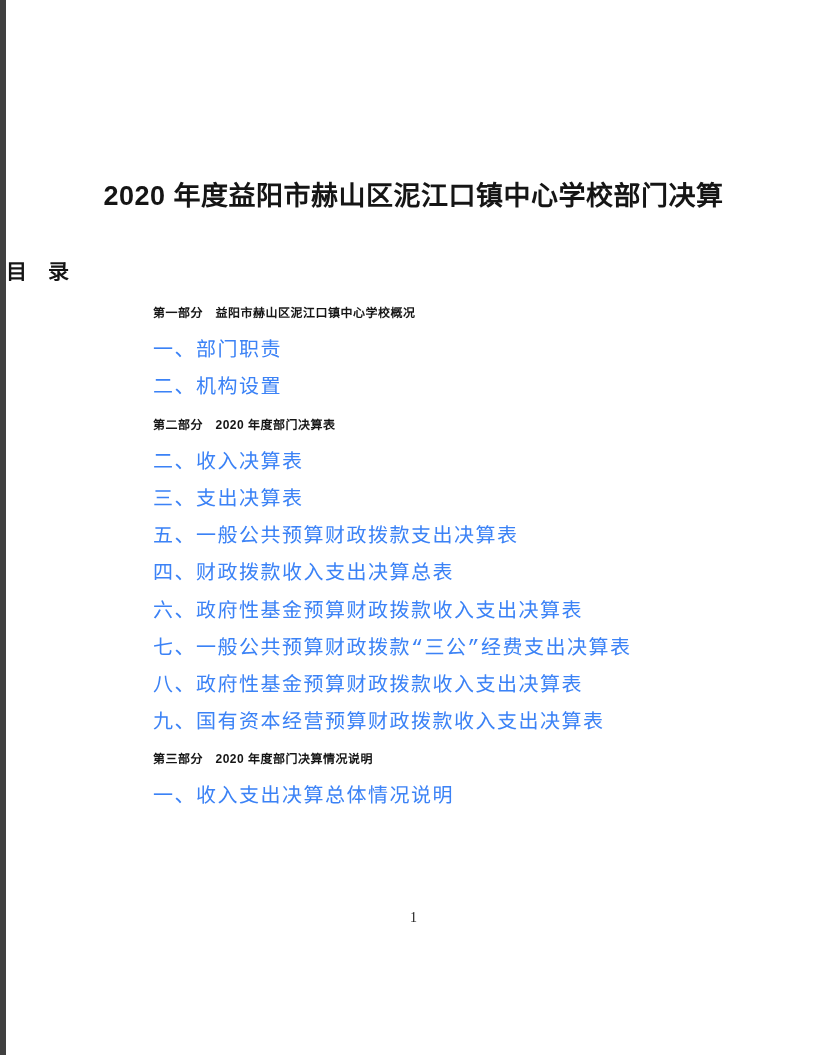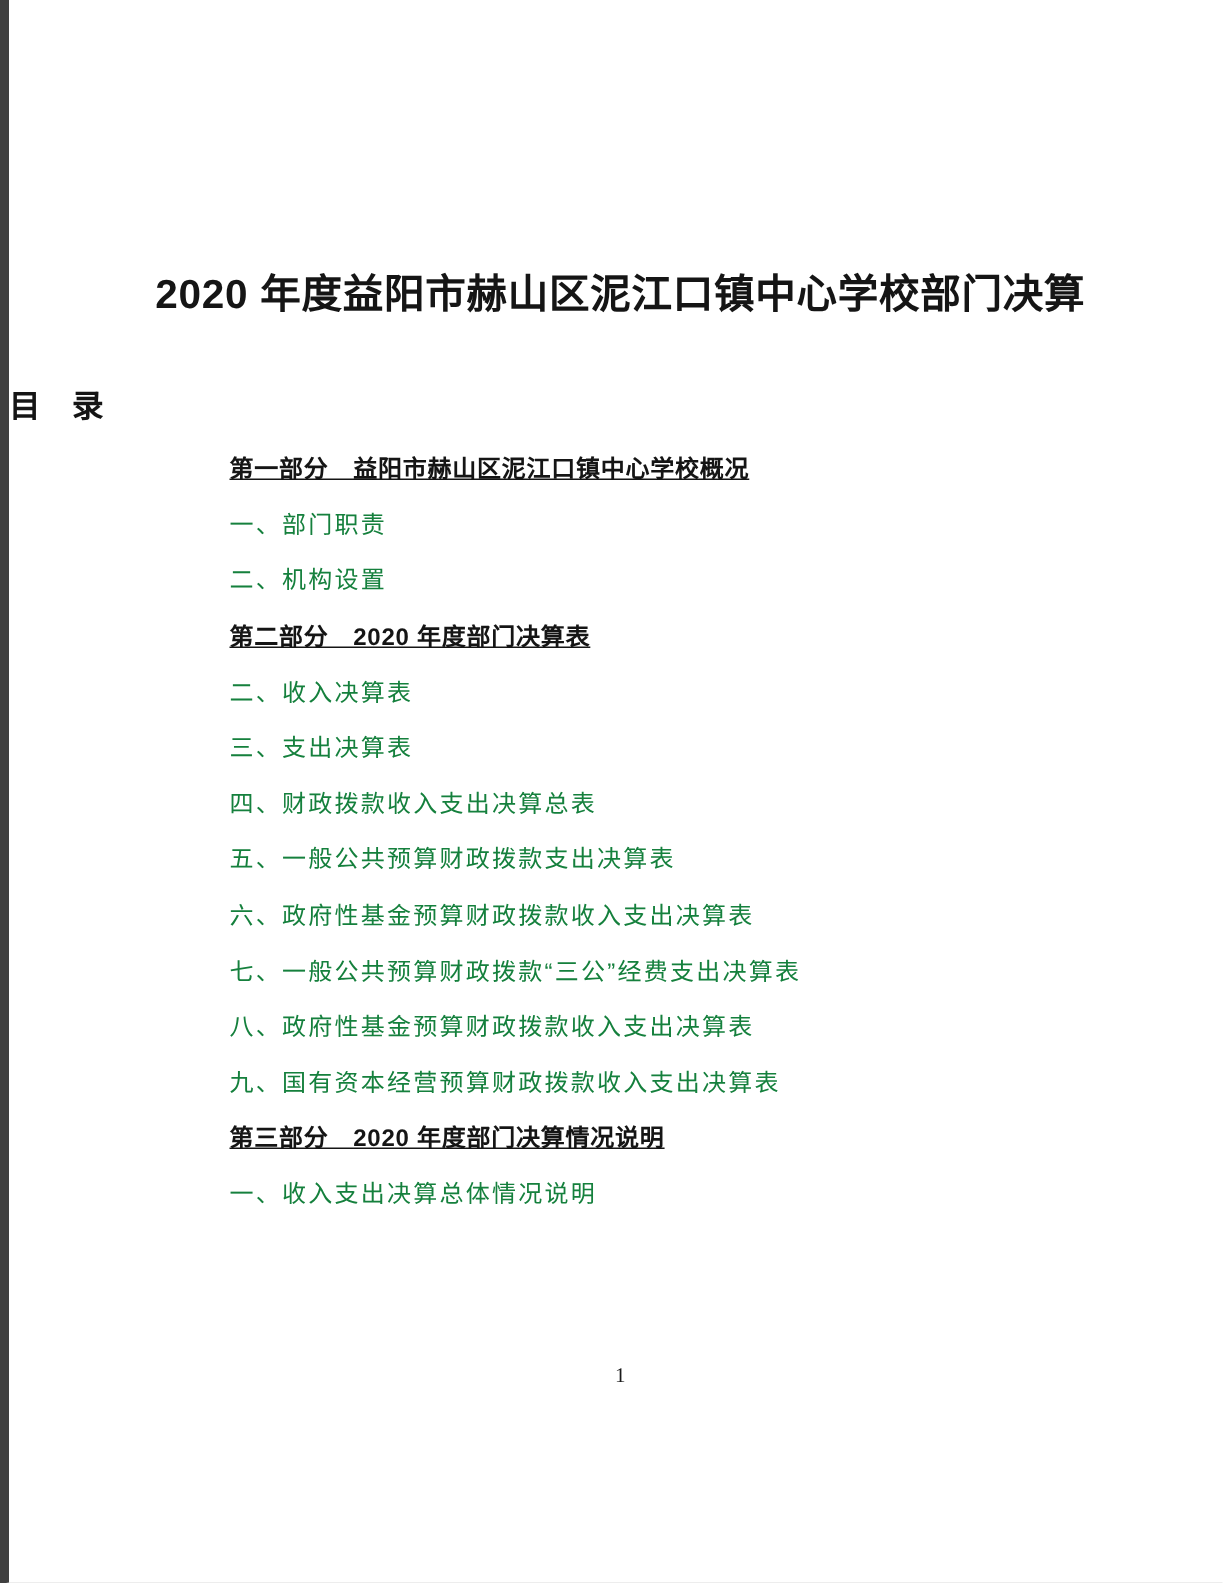--- a/index.html
+++ b/index.html
@@ -47,32 +47,31 @@
     left: 147px;
     right: 30px;
   }
   .toc-row {
     height: 37.2px;
     line-height: 37.2px;
     white-space: nowrap;
     overflow: visible;
   }
   .toc-row.section {
-    font-size: 16px;
+    font-size: 12px;
     font-weight: 700;
     letter-spacing: 0.5px;
     font-family: "Liberation Sans", "DejaVu Sans", sans-serif;
-    text-decoration: underline;
   }
   .toc-row.item {
-    font-size: 16px;
+    font-size: 20px;
     font-weight: 400;
     letter-spacing: 1.5px;
-    color: #15803d;
-    font-family: Liberation Sans, sans-serif;
+    color: #3b82f6;
+    font-family: Liberation Mono, monospace;
   }
   .page-number {
     position: absolute;
     top: 910px;
     left: 0;
     width: 100%;
     text-align: center;
     font-size: 14px;
     font-family: "Liberation Serif", "DejaVu Serif", serif;
     color: #1a1a1a;
@@ -87,22 +86,22 @@
 
   <div class="toc-heading">目　录</div>
 
   <nav class="toc">
     <div class="toc-row section">第一部分　益阳市赫山区泥江口镇中心学校概况</div>
     <div class="toc-row item">一、部门职责</div>
     <div class="toc-row item">二、机构设置</div>
     <div class="toc-row section">第二部分　2020 年度部门决算表</div>
     <div class="toc-row item">二、收入决算表</div>
     <div class="toc-row item">三、支出决算表</div>
+    <div class="toc-row item">五、一般公共预算财政拨款支出决算表</div>
     <div class="toc-row item">四、财政拨款收入支出决算总表</div>
-    <div class="toc-row item">五、一般公共预算财政拨款支出决算表</div>
     <div class="toc-row item">六、政府性基金预算财政拨款收入支出决算表</div>
     <div class="toc-row item">七、一般公共预算财政拨款“三公”经费支出决算表</div>
     <div class="toc-row item">八、政府性基金预算财政拨款收入支出决算表</div>
     <div class="toc-row item">九、国有资本经营预算财政拨款收入支出决算表</div>
     <div class="toc-row section">第三部分　2020 年度部门决算情况说明</div>
     <div class="toc-row item">一、收入支出决算总体情况说明</div>
   </nav>
 
   <div class="page-number">1</div>
 

